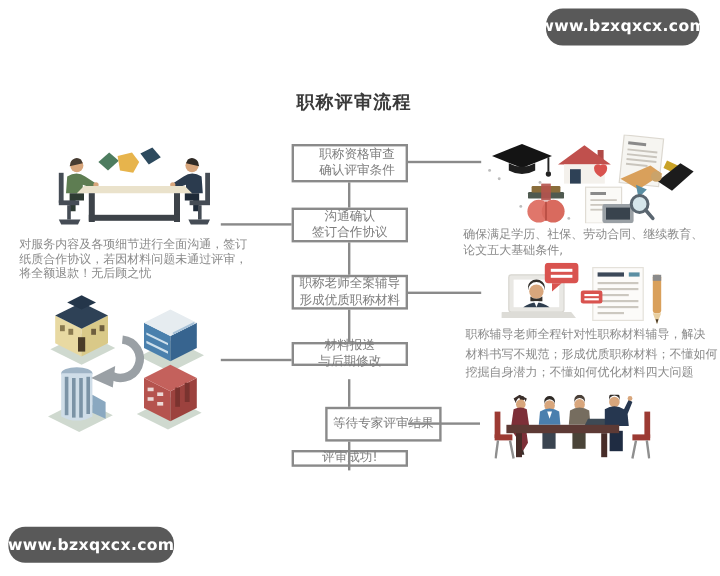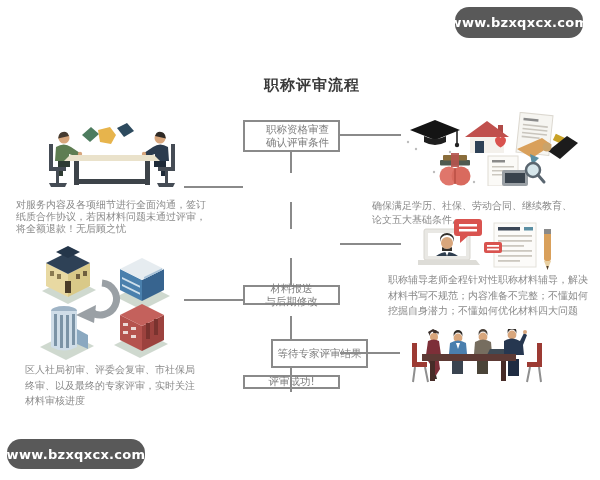--- a/index.html
+++ b/index.html
@@ -6,58 +6,66 @@
   html,body { background:#fff; }
   body { font-family:"DejaVu Sans","Liberation Sans",sans-serif; }
   .canvas { position:relative; width:600px; height:480px; background:#ffffff; overflow:hidden; }
 
   .watermark { position:absolute; background:#595959; color:#fff; font-weight:bold;
                font-size:13px; display:flex; align-items:center; justify-content:center;
                letter-spacing:.3px;border-radius:14px; }
   .wm-top    { left:455px; top:7px;   width:128px; height:31px; }
   .wm-bottom { left:7px;   top:439px; width:138px; height:30px; }
 
-  .title { position:absolute; left:230px; top:76px; width:130px; text-align:right;
+  .title { position:absolute; left:230px; top:76px; width:130px; text-align:center;
            font-size:15px; font-weight:bold; color:#3a3a3a; letter-spacing:1px; }
 
   .flow-box { position:absolute; left:243px; width:97px; border:2px solid #8a8a8a;
               background:#fff; display:flex; align-items:center; justify-content:center; }
   .flow-box span { display:block; width:100%; text-align:center; white-space:pre-line;
                    color:#7d7d7d; font-size:10.5px; line-height:13.5px; }
   .b1 { top:120px; height:32px;padding-left:12px; }
   .b2 { top:173px; height:29px; }
   .b3 { top:229px; height:29px; }
   .b4 { top:285px; height:20px; }
   .b5 { top:339px; height:29px;margin-left:28px; }
   .b6 { top:375px; height:14px; }
 
   .vline { position:absolute; width:2px;  background:#8a8a8a; left:290px; }
   .hline { position:absolute; height:2px; background:#8a8a8a; }
 
   .note { position:absolute; color:#8a8a8a; font-size:10px; white-space:pre; }
   .n-lt { left:16px;  top:199px; line-height:12px;   }
   .n-lb { left:25px;  top:362px; line-height:15.5px; }
-  .n-rt { left:372px; top:189px; line-height:13.5px;margin-top:10px; }
+  .n-rt { left:386px; top:189px; line-height:13.5px; }
   .n-rm { left:388px; top:272px; line-height:15.5px; }
 
   .illus { position:absolute; }
 </style>
 </head>
 <body>
 
 <div class="canvas">
 
   <div class="watermark wm-top">www.bzxqxcx.com</div>
   <div class="watermark wm-bottom">www.bzxqxcx.com</div>
 
   <div class="title">职称评审流程</div>
 
   <div class="flow-box b1">
       <span>职称资格审查
 确认评审条件</span>
+    </div>
+  <div class="flow-box b2">
+      <span>沟通确认
+签订合作协议</span>
+    </div>
+  <div class="flow-box b3">
+      <span>职称老师全案辅导
+形成优质职称材料</span>
     </div>
   <div class="flow-box b4">
       <span>材料报送
 与后期修改</span>
     </div>
   <div class="flow-box b5">
       <span>等待专家评审结果</span>
     </div>
   <div class="flow-box b6">
       <span>评审成功!</span>
@@ -71,27 +79,24 @@
 
   <div class="hline" style="top:134px;left:340px;width:61px"></div>
   <div class="hline" style="top:186px;left:184px;width:59px"></div>
   <div class="hline" style="top:243px;left:340px;width:61px"></div>
   <div class="hline" style="top:299px;left:184px;width:59px"></div>
   <div class="hline" style="top:352px;left:340px;width:60px"></div>
 
   <div class="note n-lt">对服务内容及各项细节进行全面沟通，签订
 纸质合作协议，若因材料问题未通过评审，
 将全额退款！无后顾之忧</div>
-  <div class="note n-lb">区人社局初审、评委会复审、市社保局
-终审、以及最终的专家评审，实时关注
-材料审核进度</div>
   <div class="note n-rt">确保满足学历、社保、劳动合同、继续教育、
 论文五大基础条件,</div>
   <div class="note n-rm">职称辅导老师全程针对性职称材料辅导，解决
-材料书写不规范；内容准备不完整；不懂如何
+材料书写不规范；形成优质职称材料；不懂如何
 挖掘自身潜力；不懂如何优化材料四大问题</div>
 
   <svg class="illus" style="left:46px;top:121px" width="132" height="74" viewBox="0 0 132 74">
     <g>
       <polygon points="36,14 45,6 53,13 44,21" fill="#4d7c5f"></polygon>
       <polygon points="52,9 64,6 70,14 65,23 54,21" fill="#e7b44c"></polygon>
       <polygon points="71,7 81,2 88,10 78,16" fill="#2d4a5e"></polygon>
     </g>
     <g>
       <rect x="3" y="23" width="4" height="25" fill="#454c55"></rect>

